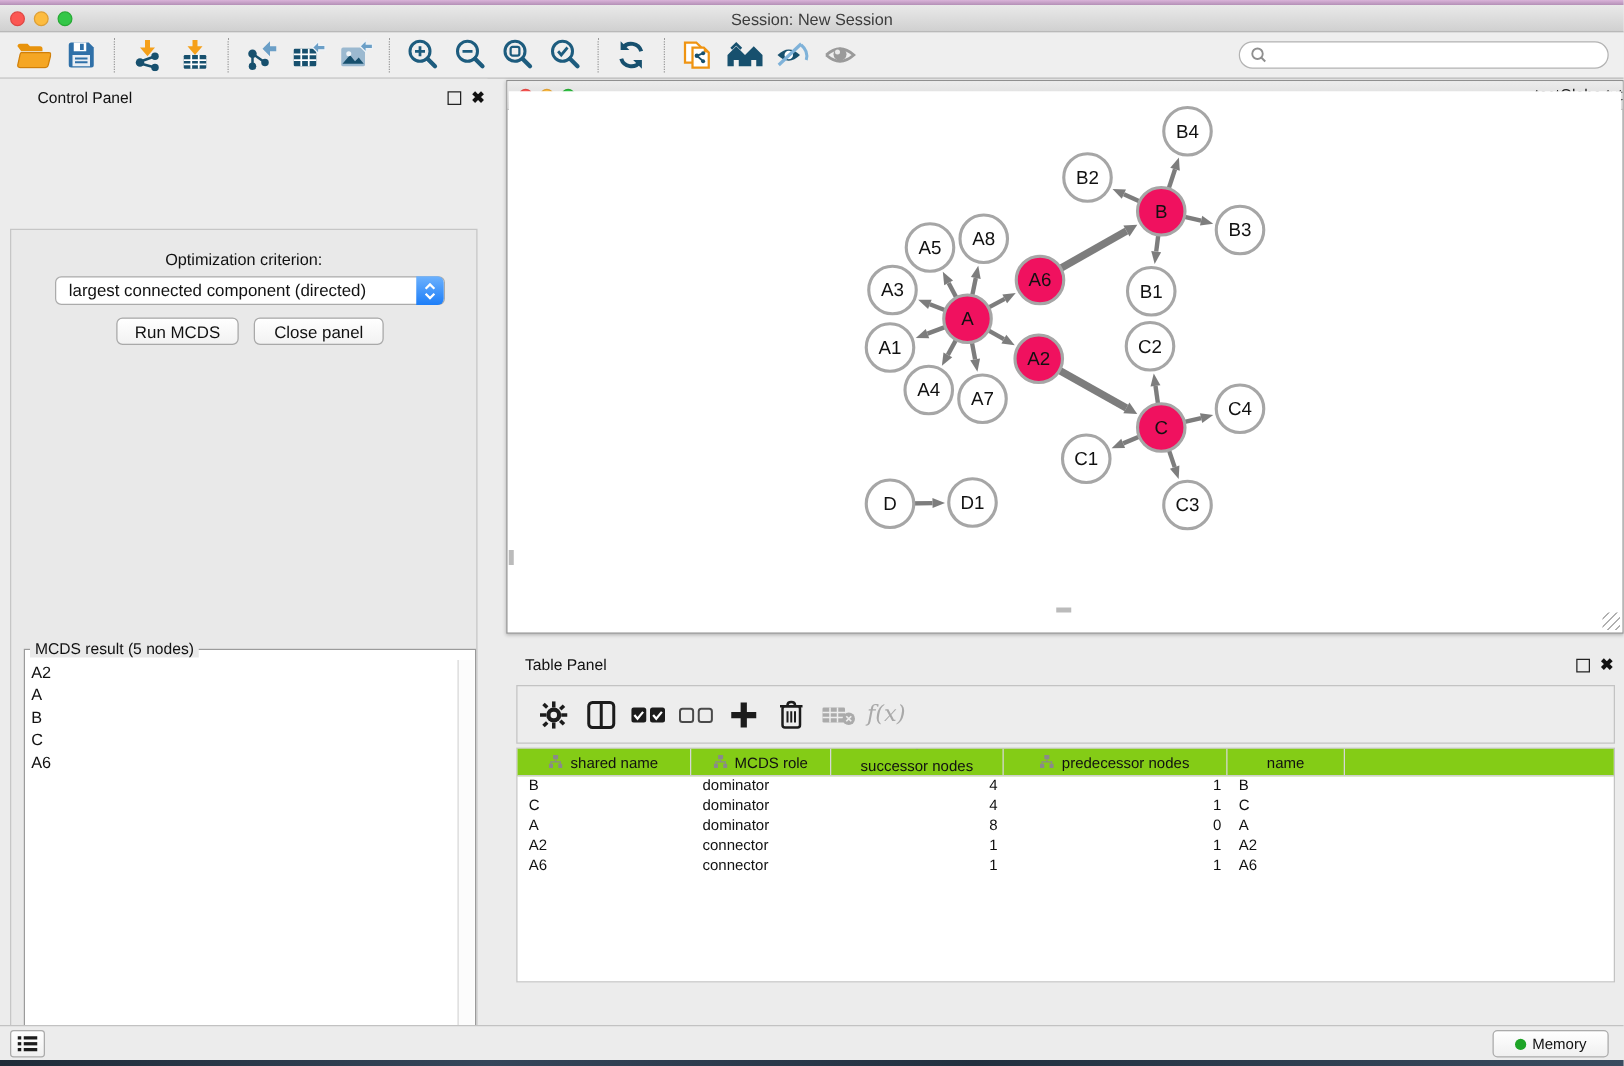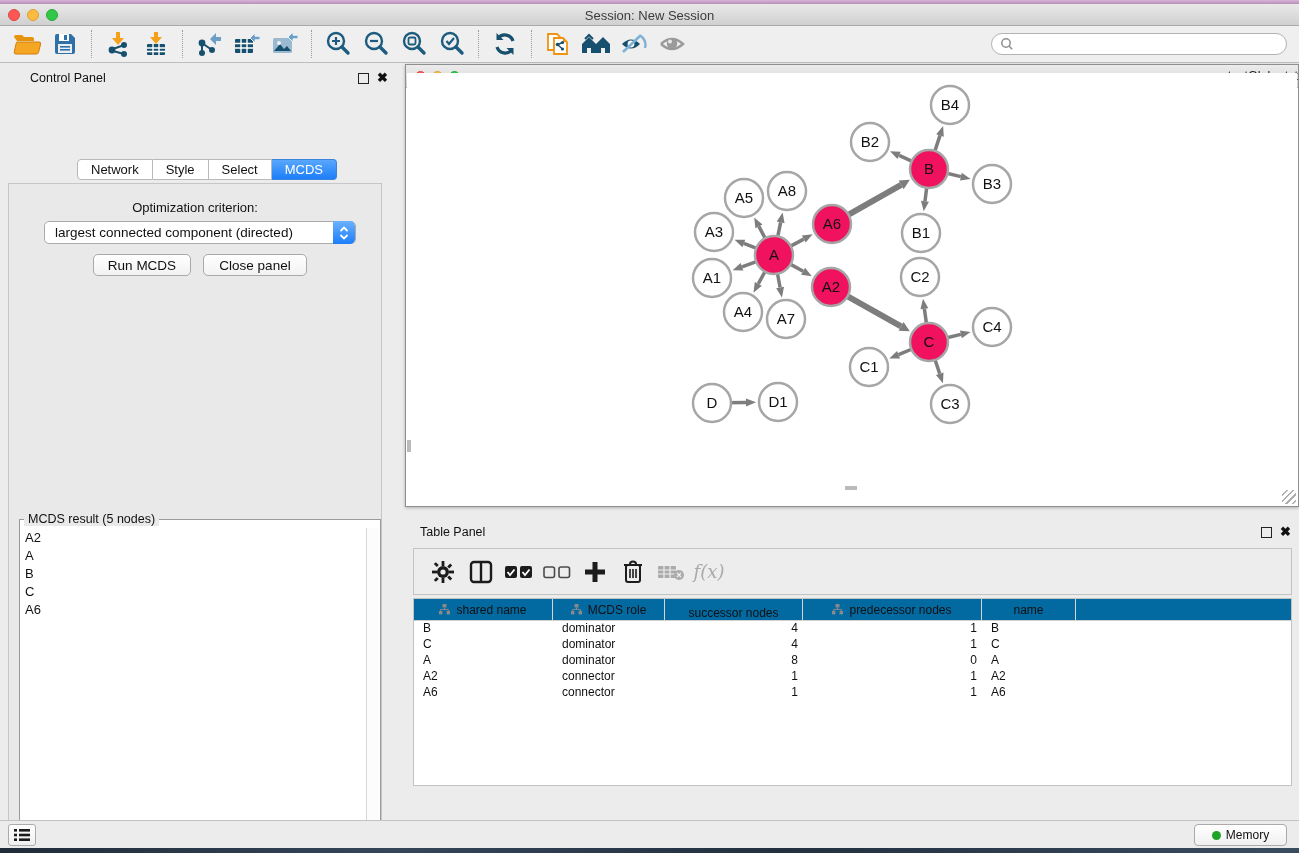--- a/index.html
+++ b/index.html
@@ -81,21 +81,21 @@
   #tp-header { position:absolute; left:0; top:8px; width:100%; height:18px; }
   #tp-header .ptitle { position:absolute; left:15px; top:1px; font-size:12.5px; color:#111; }
   #tp-header .panel-float { left:856px; top:3px; }
   #tp-header .panel-close { left:875px; top:1px; }
   #tp-toolbar { position:absolute; left:8px; top:32px; width:879px; height:47px; border:1px solid #c3c3c3; background:#ededed;
     display:flex; align-items:center; padding:0 10px; }
   .tpi { width:38px; height:30px; display:flex; align-items:center; justify-content:center; }
   .fx-label { font-family:"DejaVu Serif", "Liberation Serif", serif; font-style:italic; font-size:18px; color:#a9a9a9; }
 
   #data-table { position:absolute; left:8px; top:82px; width:879px; height:188px; border:1px solid #c3c3c3; background:#fff; }
-  #thead { display:flex; height:22px; background:#0369a1; border-bottom:1px solid #cfcfcf; }
+  #thead { display:flex; height:22px; background:#84cc16; border-bottom:1px solid #cfcfcf; }
   .th { display:flex; align-items:center; justify-content:center; gap:6px; font-size:12px; color:#111; border-right:1px solid #d6d6d6; }
   .th:last-child { border-right:none; }
   .c0{width:139px;} .c1{width:112px;} .c2{width:138px;flex-direction:column;} .c3{width:179px;} .c4{width:94px;} .cf{flex:1;}
   .tr { display:flex; height:16px; }
   .td { font-size:12px; color:#111; white-space:nowrap; overflow:hidden; }
   .td.left { text-align:left; padding-left:9px; }
   .td.right { text-align:right; padding-right:5px; }
 
   
   #statusbar { left:0; top:820px; width:1299px; height:28px; background:#ececec; border-top:1px solid #c2c2c2; }
@@ -270,26 +270,20 @@
         </svg>
       <input value="" placeholder="" style="">
     </div>
   </div>
 
   <div id="control-panel" class="abs">
     <div id="cp-header">
       <span class="ptitle">Control Panel</span>
       <span class="panel-float"></span>
       <span class="panel-close">✖</span>
-    </div>
-    <div id="cp-tabs" class="seg-tabs">
-      <div class="seg-tab">Network</div>
-      <div class="seg-tab">Style</div>
-      <div class="seg-tab">Select</div>
-      <div class="seg-tab active">MCDS</div>
     </div>
     <div id="cp-body">
       <div id="opt-label">Optimization criterion:</div>
       <div id="combo">
         <span class="val">largest connected component (directed)</span>
         <span class="stepper">
           <svg width="10" height="16" viewBox="0 0 10 16">
               <path d="M1.5 6 L5 2.5 L8.5 6" fill="none" stroke="#fff" stroke-width="1.8"></path>
               <path d="M1.5 10 L5 13.5 L8.5 10" fill="none" stroke="#fff" stroke-width="1.8"></path>
             </svg>

